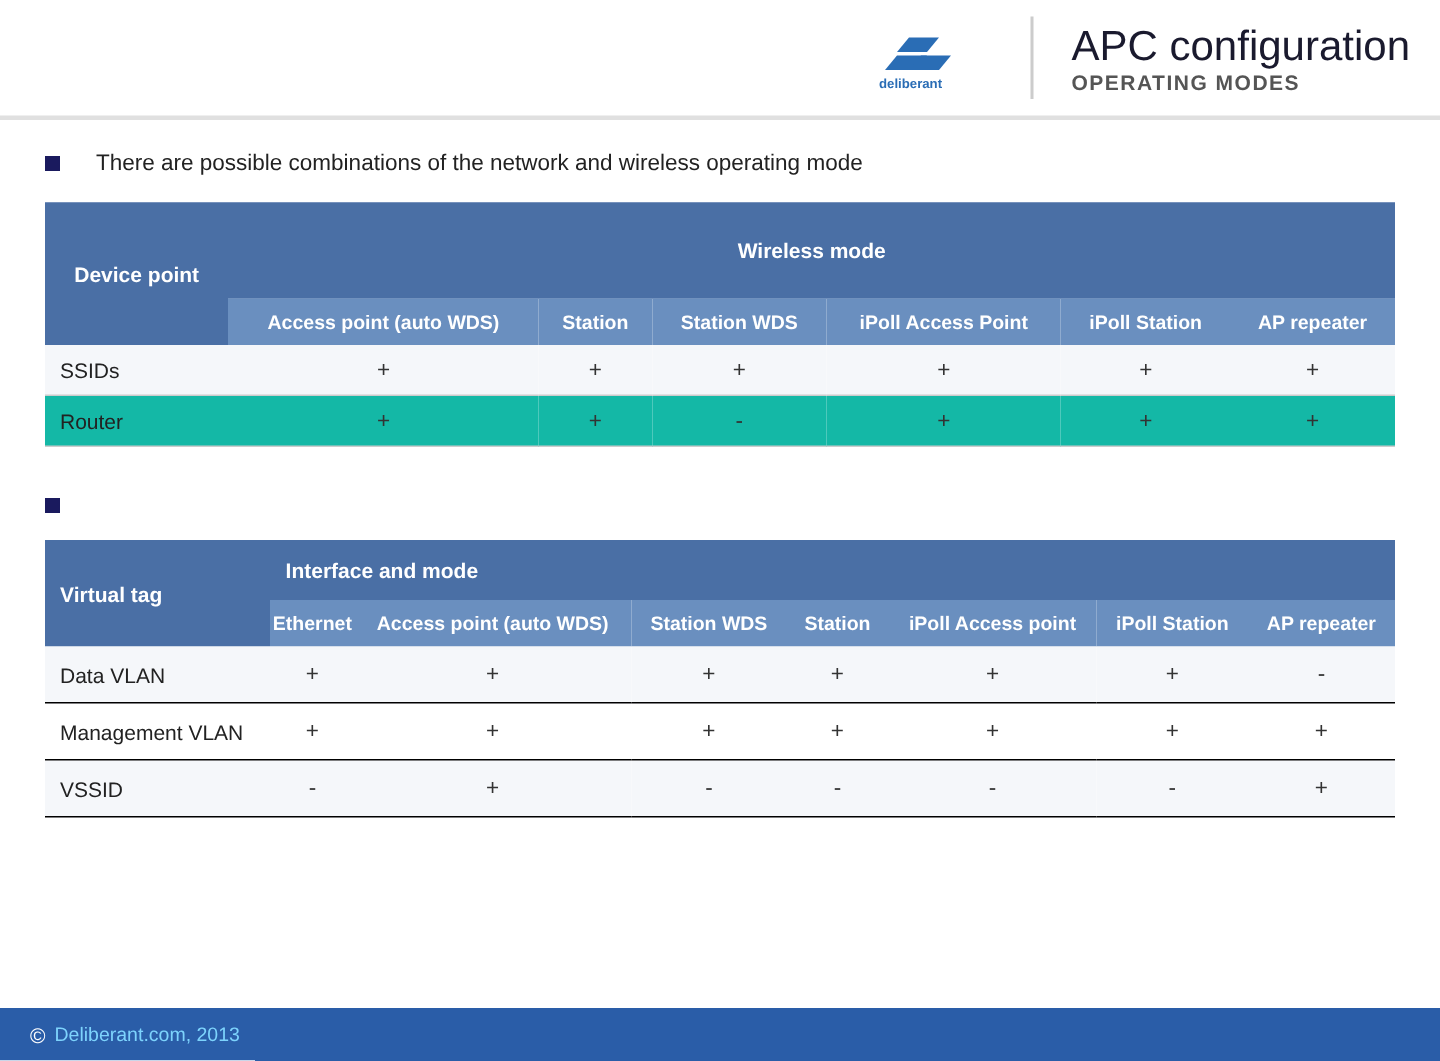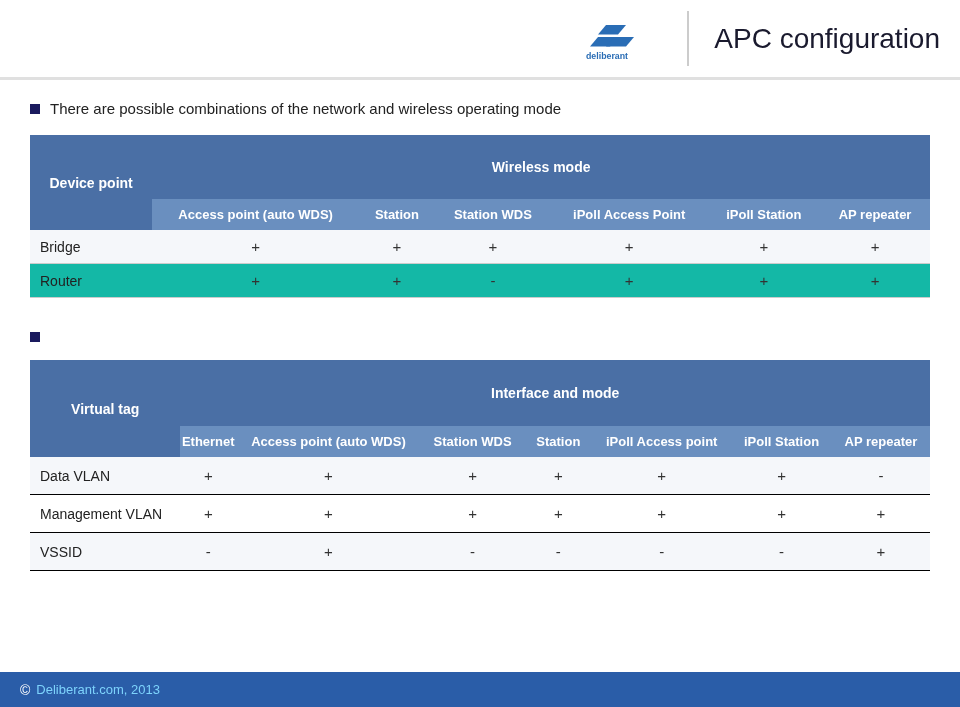--- a/index.html
+++ b/index.html
@@ -54,21 +54,21 @@
 
     
     .content {
       padding: 20px 30px;
     }
 
     
     .bullet-item {
       display: flex;
       align-items: flex-start;
-      gap: 10px;
+      gap: 24px;
       margin-bottom: 18px;
       font-size: 15px;
       color: #222;
     }
     .bullet-square {
       width: 10px;
       height: 10px;
       background: #1a1a5e;
       flex-shrink: 0;
       margin-top: 4px;
@@ -114,22 +114,22 @@
       background: #14b8a6;
     }
     .table1 tbody tr:nth-child(odd) {
       background: #f5f7fa;
     }
 
     
     .table2 thead tr:first-child th {
       background: #4a6fa5;
       color: #fff;
-      padding: 25px 10px;
-      text-align: center;
+      padding: 12px 10px;
+      text-align: left;
       font-weight: bold;
     }
     .table2 tbody tr td {
       padding: 10px 10px;
       text-align: center;
       border-bottom: 1px solid #000000;
       color: #333;
       font-size: 15px;
     }
     .table2 tbody tr td:first-child {
@@ -210,20 +210,21 @@
       <g fill="#2a6db5">
         <polygon points="30,10 55,10 45,22 20,22"></polygon>
         <polygon points="20,25 45,25 35,37 10,37"></polygon>
         <polygon points="40,25 65,25 55,37 30,37"></polygon>
       </g>
       <text x="5" y="52" font-size="11" fill="#2a6db5" font-family="Arial" font-weight="bold">deliberant</text>
     </svg>
     <div class="header-divider"></div>
     <div class="header-text">
       <div class="header-title">APC configuration</div>
+      <div class="header-subtitle">OPERATING MODES</div>
     </div>
   </div>
 </div>
 
 <div class="content">
 
   <div class="bullet-item">
     <div class="bullet-square"></div>
     <span>There are possible combinations of the network and wireless operating mode</span>
   </div>
@@ -239,21 +240,21 @@
           <th class="subheader-row" style="background:#6a8fbf;color:#fff;padding:8px 10px;font-size:13px;text-align:center;">Access point (auto WDS)</th>
           <th class="subheader-row" style="background:#6a8fbf;color:#fff;padding:8px 10px;font-size:13px;text-align:center;">Station</th>
           <th class="subheader-row" style="background:#6a8fbf;color:#fff;padding:8px 10px;font-size:13px;text-align:center;">Station WDS</th>
           <th class="subheader-row" style="background:#6a8fbf;color:#fff;padding:8px 10px;font-size:13px;text-align:center;">iPoll Access Point</th>
           <th class="subheader-row" style="background:#6a8fbf;color:#fff;padding:8px 10px;font-size:13px;text-align:center;">iPoll Station</th>
           <th class="subheader-row" style="background:#6a8fbf;color:#fff;padding:8px 10px;font-size:13px;text-align:center;">AP repeater</th>
         </tr>
       </thead>
       <tbody id="table1-body">
       <tr>
-            <td>Bridge</td>
+            <td>SSIDs</td>
             <td>+</td>
             <td>+</td>
             <td>+</td>
             <td>+</td>
             <td>+</td>
             <td>+</td>
           </tr>
           <tr>
             <td>Router</td>
             <td>+</td>

